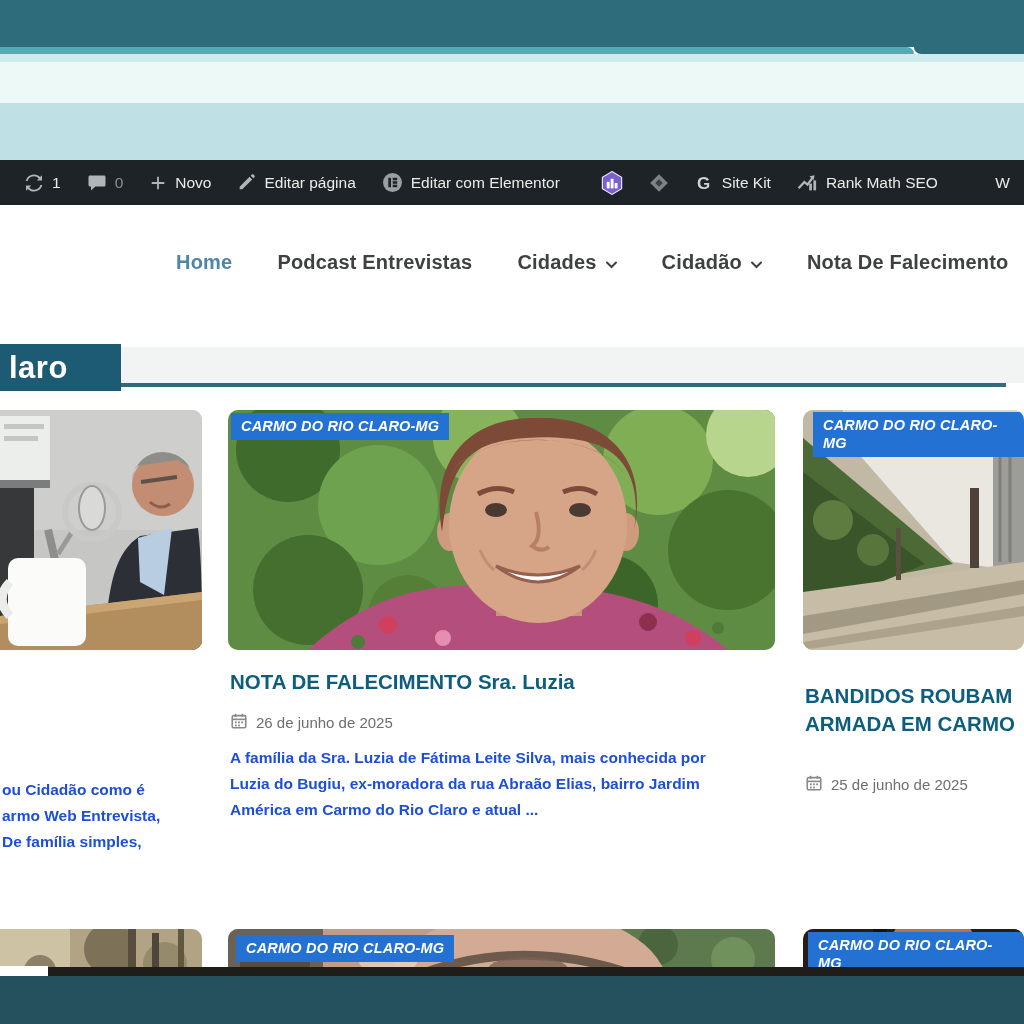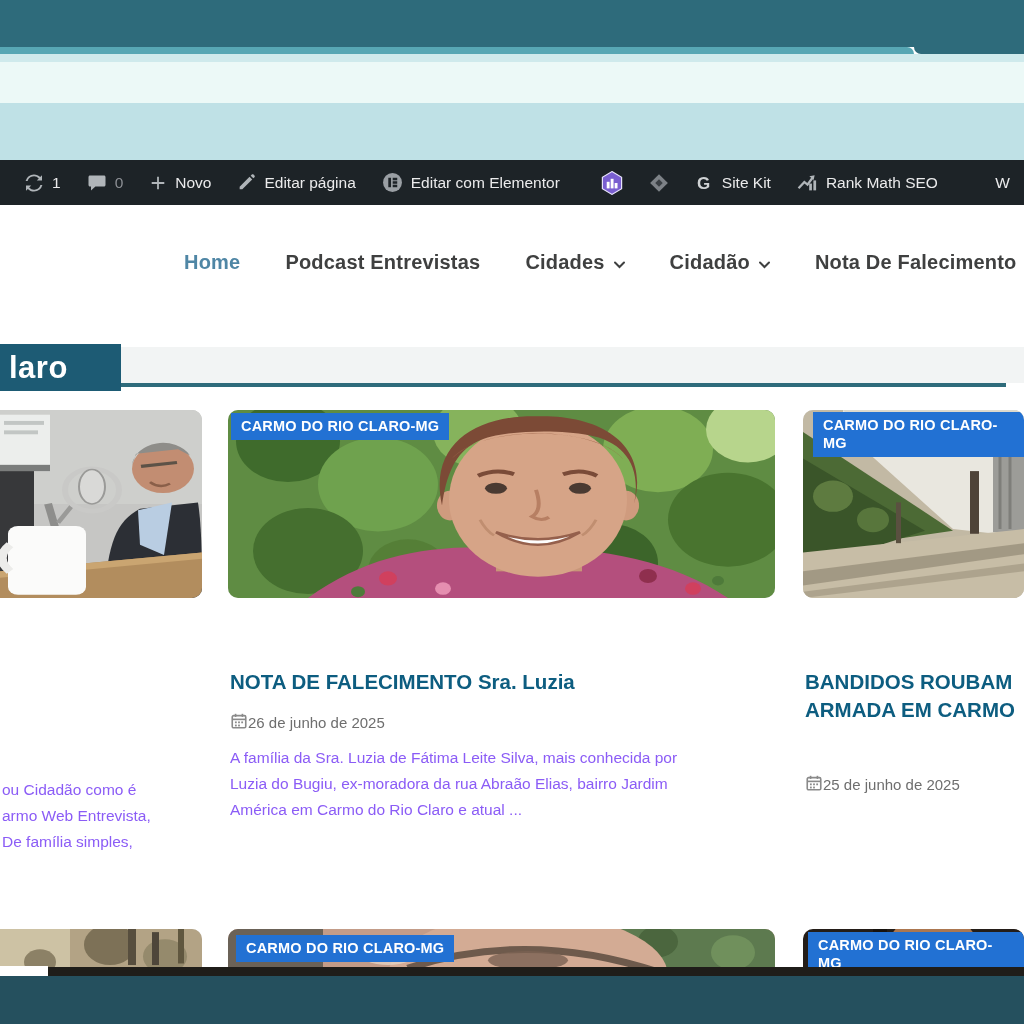--- a/index.html
+++ b/index.html
@@ -18,44 +18,44 @@
   
   .admin-bar{position:absolute;left:0;top:160px;width:1024px;height:45px;background:#1d2327;
              display:flex;align-items:center;box-sizing:border-box;padding:0 14px 0 24px;
              color:#ebebec;font-size:15.5px;z-index:4;}
   .ab-item{display:flex;align-items:center;gap:8px;white-space:nowrap;cursor:default;}
   .ab-item svg{display:block;}
   .mr26{margin-right:26px;} .mr30{margin-right:40px;} .mr24{margin-right:24px;}
   .ab-muted{color:#8c8f94;}
   .ab-last{margin-left:auto;}
   
-  .nav{position:absolute;top:251px;left:184px;display:flex;gap:45px;
+  .nav{position:absolute;top:251px;left:176px;display:flex;gap:45px;
        font-size:20px;font-weight:700;color:#3f4040;letter-spacing:.2px;z-index:3;}
   .nav-item{display:flex;align-items:center;gap:9px;white-space:nowrap;}
   .nav-active{color:#4f86a5;}
   
   .sec-bar{position:absolute;left:101px;top:347px;width:923px;height:36px;background:#f2f4f4;}
   .sec-line{position:absolute;left:101px;top:383px;width:905px;height:4px;background:#2e6b7b;}
   .sec-box{position:absolute;left:0;top:344px;width:121px;height:47px;background:#1d5b74;
            color:#ffffff;font-weight:700;font-size:31px;display:flex;align-items:center;
            padding-left:9px;box-sizing:border-box;letter-spacing:.5px;}
   
   .card{position:absolute;top:410px;}
   .card2{position:absolute;top:929px;}
-  .img{height:188px;overflow:hidden;position:relative;background:#ddd;}
+  .img{height:240px;overflow:hidden;position:relative;background:#ddd;font-style:italic;}
   .r-all{border-radius:10px;} .r-right{border-radius:0 10px 10px 0;}
   .img svg{position:absolute;left:0;top:0;width:100%;height:100%;}
   .badge{position:absolute;background:#2271d3;color:#fff;font-weight:700;font-size:14.5px;
          letter-spacing:.2px;padding:4px 10px 5px;line-height:1.25;cursor:pointer;z-index:2;}
   .card-title{position:absolute;left:2px;color:#0d5d80;font-size:20.5px;font-weight:700;
               line-height:28px;white-space:nowrap;cursor:pointer;}
-  .card-date{position:absolute;left:2px;display:flex;align-items:center;
+  .card-date{position:absolute;left:2px;display:flex;align-items:center;gap:8px;
              color:#6e6e6e;font-size:15px;white-space:nowrap;}
-  .card-body{position:absolute;left:2px;font-size:15.5px;color:#8b5cf6;line-height:26px;
-             white-space:nowrap;}
+  .card-body{position:absolute;left:2px;font-size:15.5px;color:#1d4ed8;line-height:26px;
+             white-space:nowrap;font-weight:bold;}
   
   .white-notch{position:absolute;left:0;top:966px;width:48px;height:11px;background:#ffffff;z-index:5;}
   .black-strip{position:absolute;left:48px;top:967px;width:976px;height:11px;background:#1f1d19;z-index:5;}
   .bottom-teal{position:absolute;left:0;top:976px;width:1024px;height:48px;background:#25505e;z-index:6;}
 </style>
 </head>
 <body>
 
 <div class="page">
 
@@ -301,21 +301,21 @@
         <circle cx="70" cy="140" r="16" fill="#6d8c4a" opacity="0.6"></circle>
         <polygon points="0,182 221,152 221,240 0,240" fill="#c7bda6"></polygon>
         <polygon points="0,206 221,170 221,184 0,224" fill="#8f8672" opacity="0.65"></polygon>
         <polygon points="0,232 221,196 221,206 0,240" fill="#978e78" opacity="0.55"></polygon>
         <rect x="93" y="118" width="5" height="52" fill="#5a5040"></rect>
       </svg>
       <div class="badge" style="left:10px;top:2px;">
         <span>CARMO DO RIO CLARO-MG</span>
       </div>
     </div>
-    <div class="card-title" style="top:258px;">
+    <div class="card-title" style="top:272px;">
       <div>BANDIDOS ROUBAM</div>
       <div>ARMADA EM CARMO</div>
     </div>
     <div class="card-date" style="top:330px;margin-top:34px;">
       <span>
         <svg width="18" height="18" viewBox="0 0 20 20" fill="none" stroke="#8a8a8a" stroke-width="1.8">
           <rect x="2.5" y="4" width="15" height="13.5" rx="1.5"></rect>
           <line x1="2.5" y1="8.2" x2="17.5" y2="8.2"></line>
           <line x1="6.2" y1="2" x2="6.2" y2="5.5"></line>
           <line x1="13.8" y1="2" x2="13.8" y2="5.5"></line>

